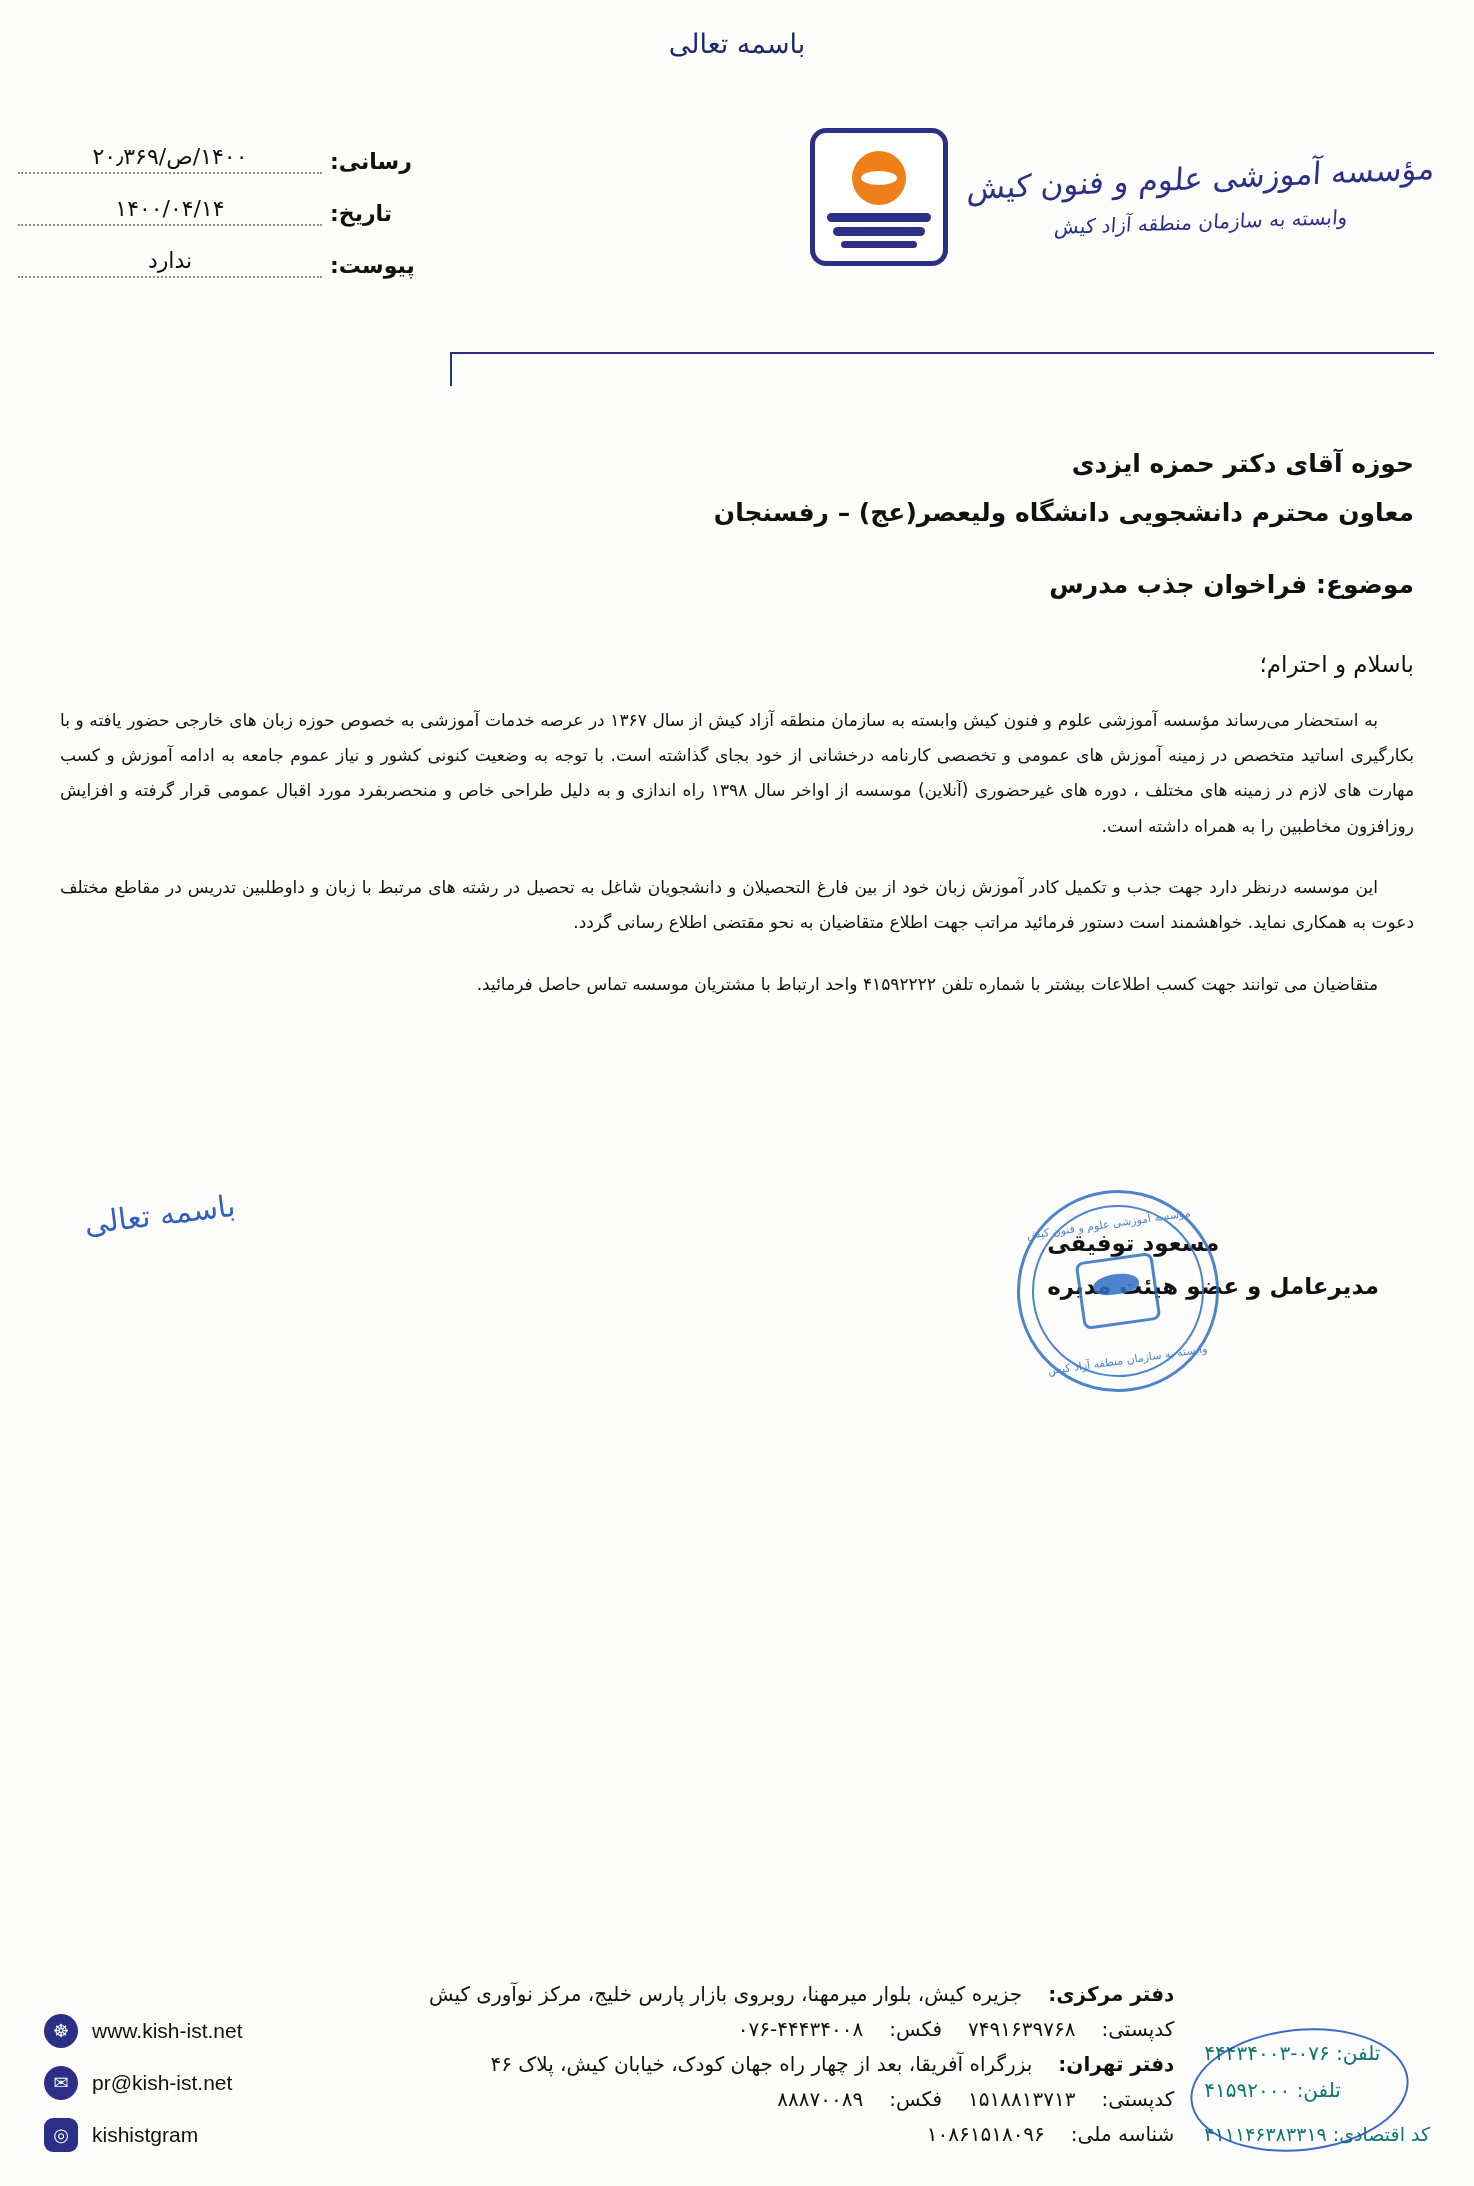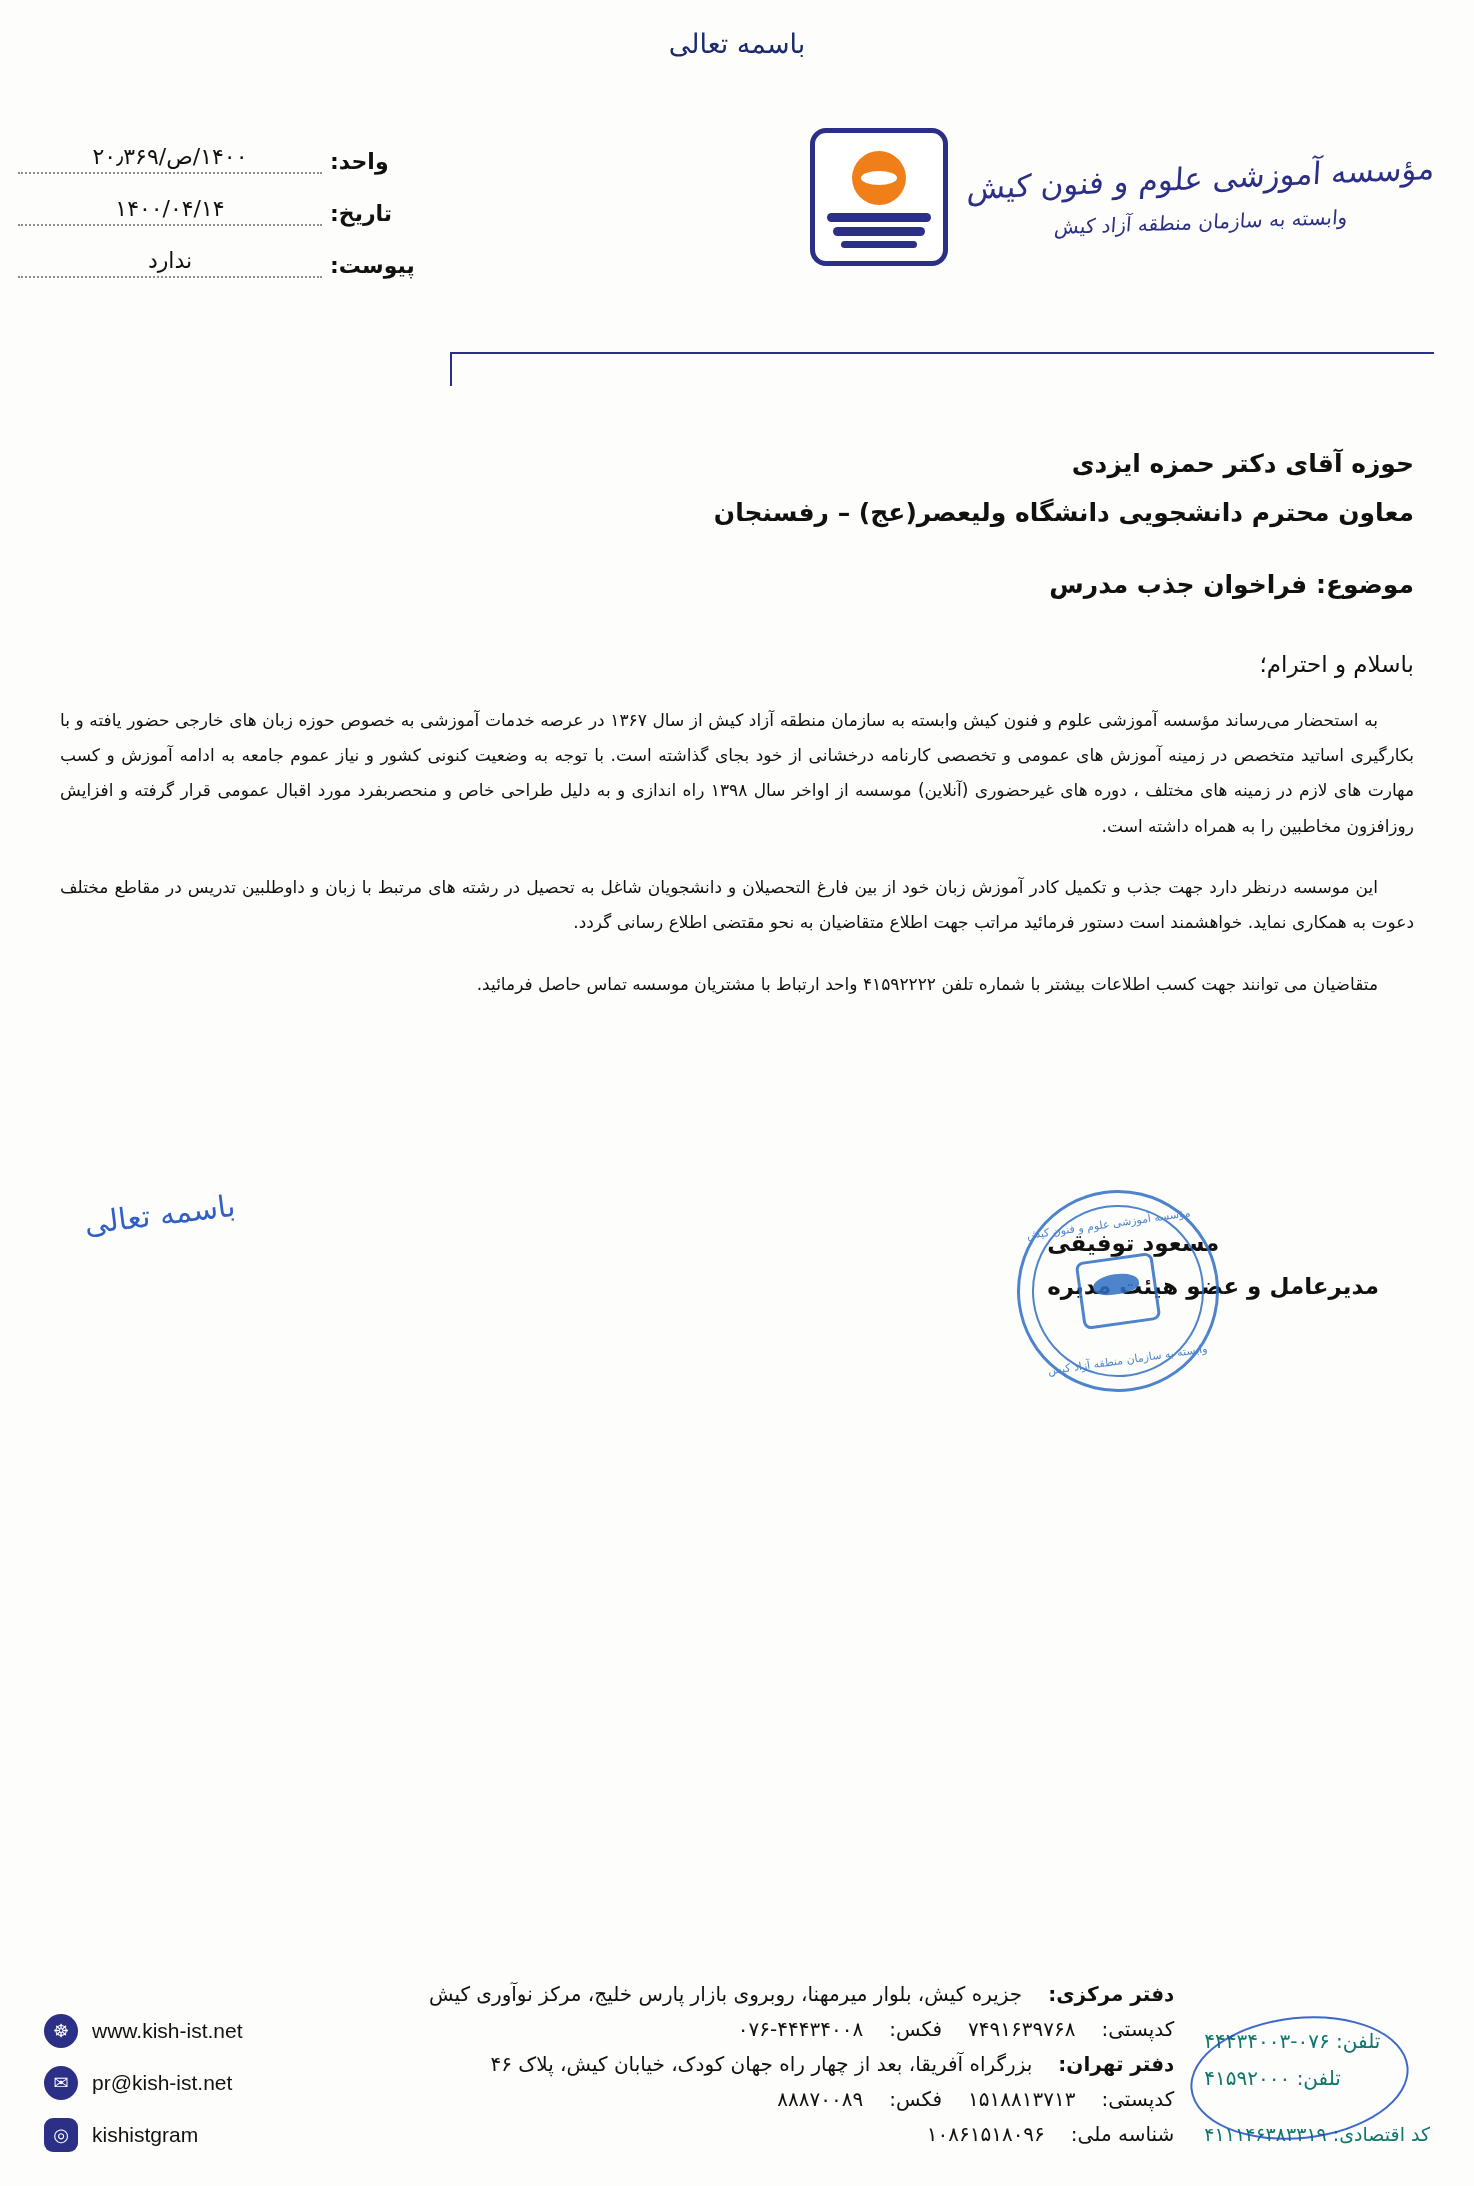--- a/index.html
+++ b/index.html
@@ -331,34 +331,34 @@
     top: -6px;
     width: 215px;
     height: 118px;
     border: 2px solid #1b4fc0;
     border-radius: 50%;
     transform: rotate(-6deg);
     opacity: .85;
     pointer-events: none;
   }
   .f-code {
-    margin-top: 20px;
+    margin-top: 8px;
     font-size: 19px;
   }
 </style>
 </head>
 <body>
 
 <div class="page">
 
   <div class="bismillah">باسمه تعالی</div>
 
   <div class="meta">
     <div class="meta-row">
-      <span class="meta-label">واحد:</span>
+      <span class="meta-label">رسانی:</span>
       <span class="meta-value">۱۴۰۰/ص/۲۰٫۳۶۹</span>
     </div>
     <div class="meta-row">
       <span class="meta-label">تاریخ:</span>
       <span class="meta-value">۱۴۰۰/۰۴/۱۴</span>
     </div>
     <div class="meta-row">
       <span class="meta-label">پیوست:</span>
       <span class="meta-value">ندارد</span>
     </div>

